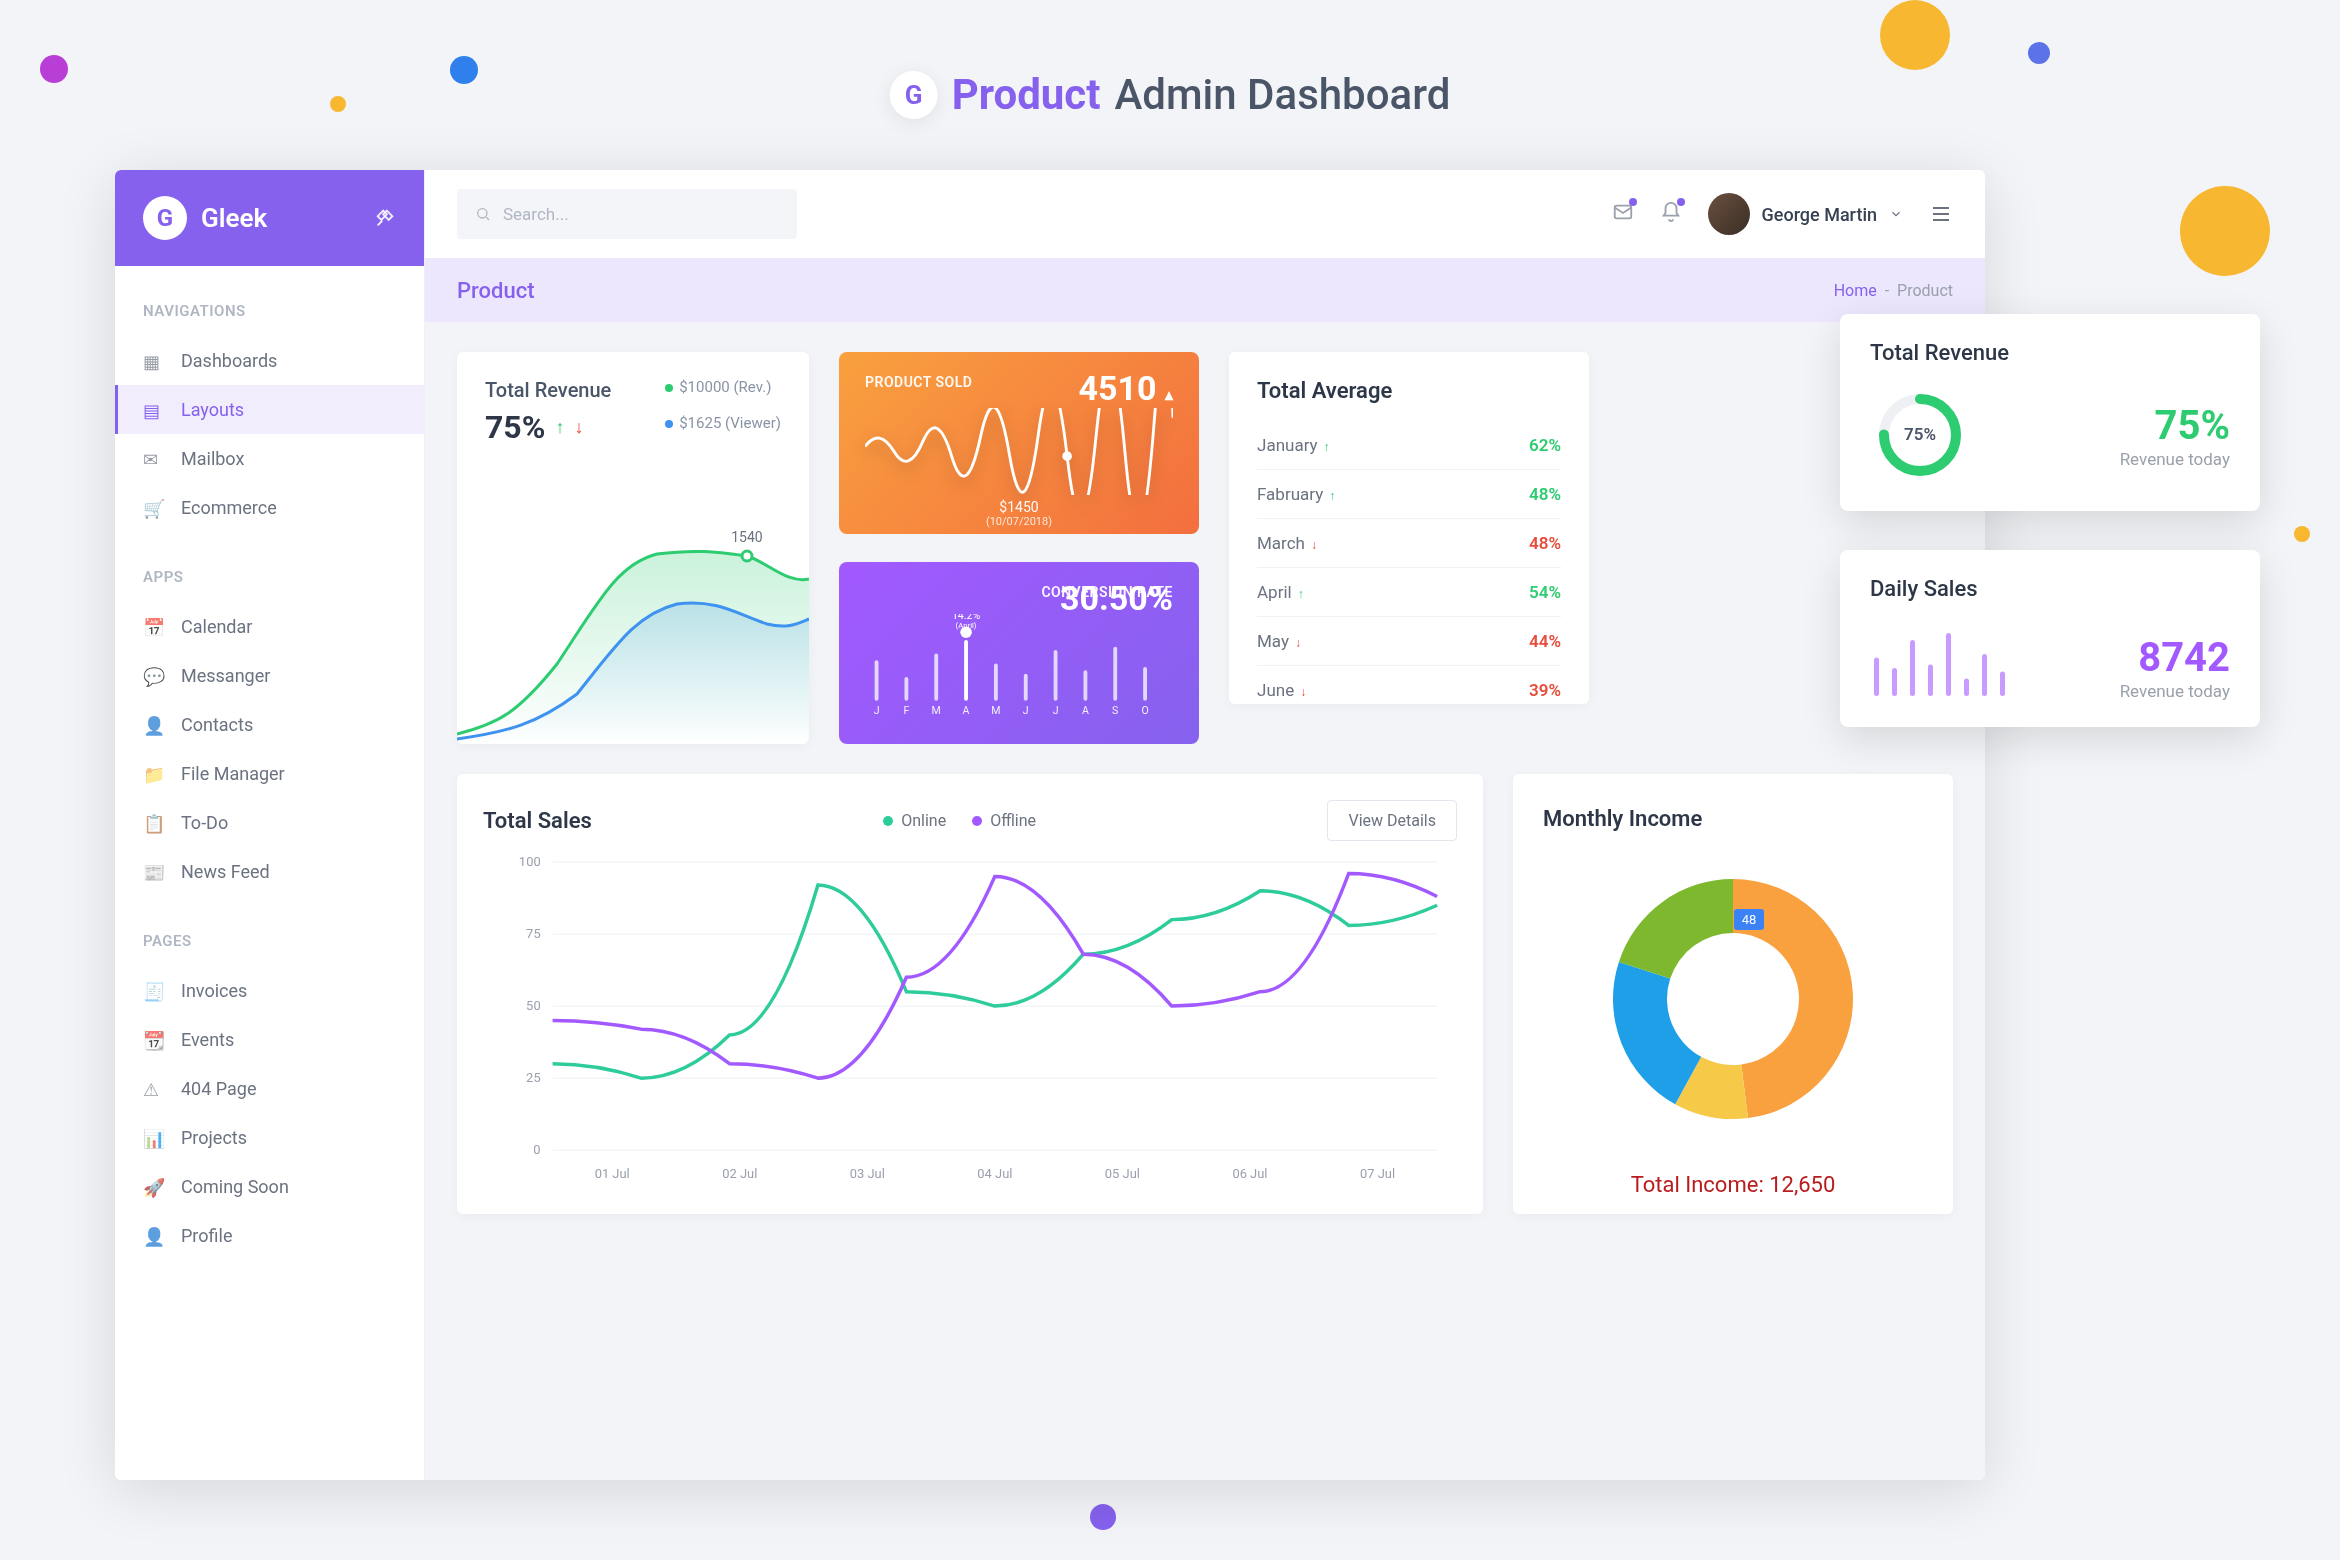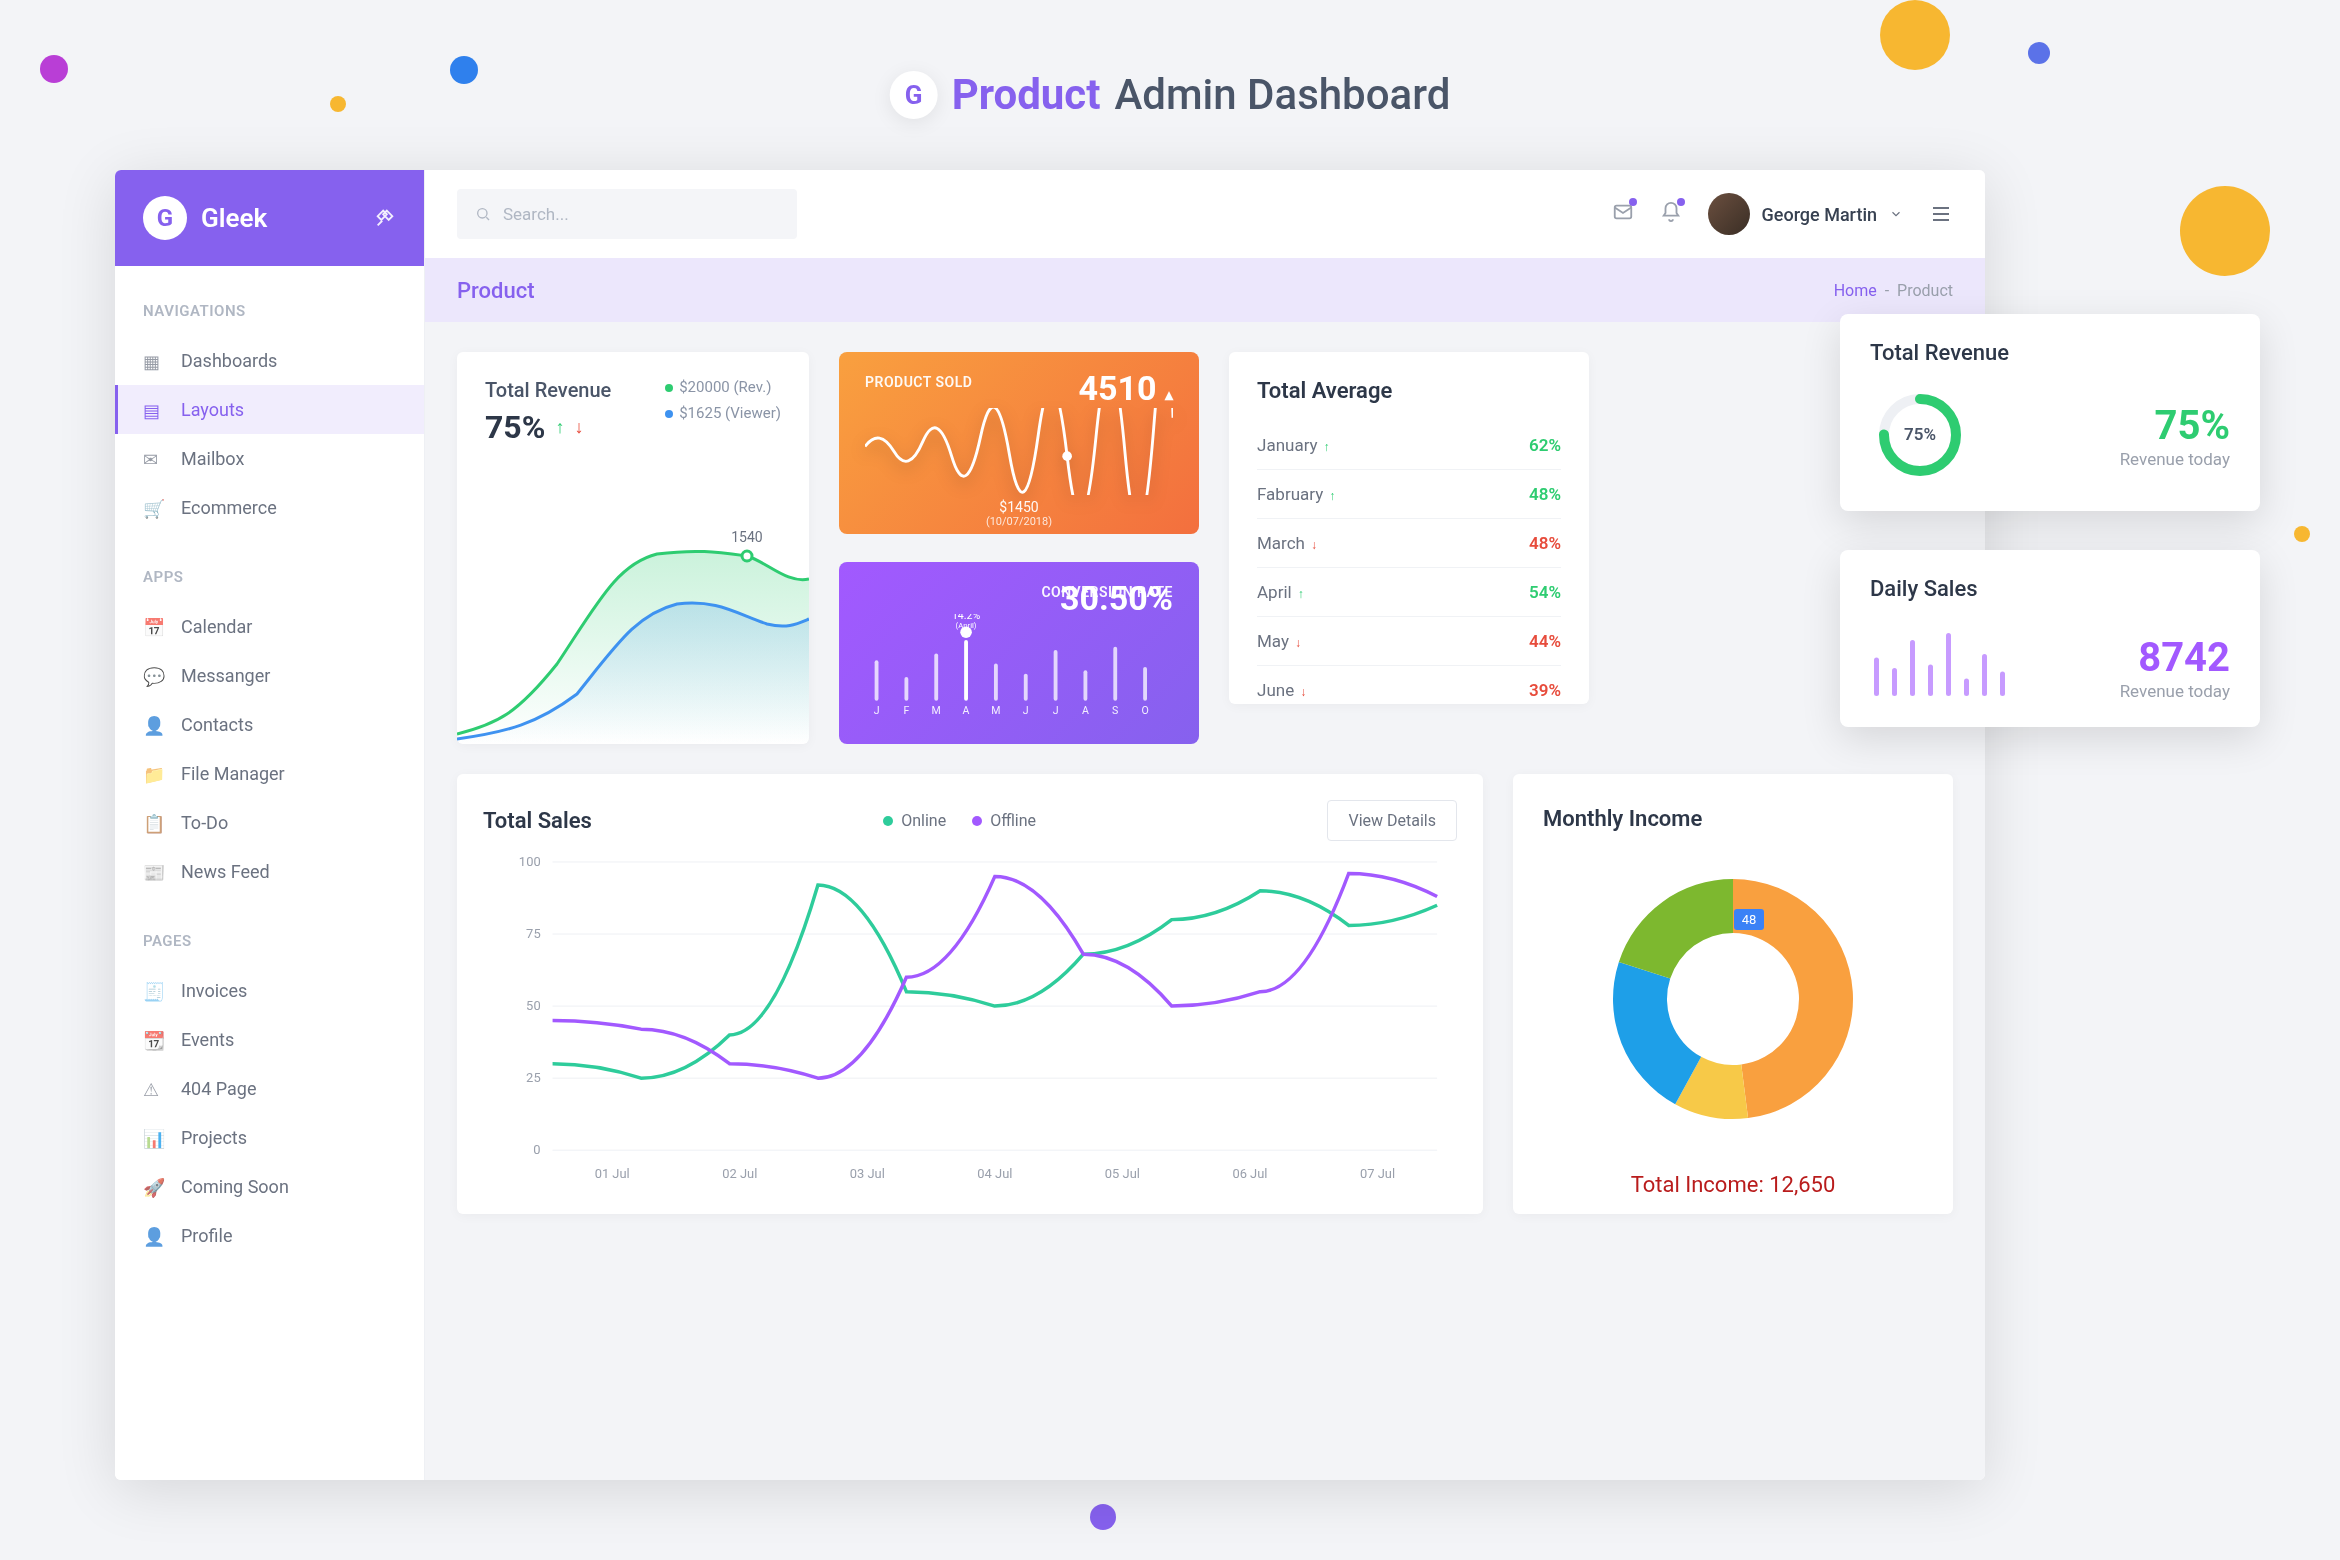--- a/index.html
+++ b/index.html
@@ -267,22 +267,22 @@
           <div style="display:flex;justify-content:space-between;">
             <div>
               <div class="title">Total Revenue</div>
               <div class="pct">
                 <span>75%</span>
                 <span style="color:#2ecc71;font-size:18px;">↑</span>
                   <span style="color:#e74c3c;font-size:18px;">↓</span>
               </div>
             </div>
             <div class="legend">
-              <div><span class="dot-s" style="background:#2ecc71"></span><span>$20000 (Rev.)</span></div>
-              <div style="margin-top:8px;"><span class="dot-s" style="background:#3e92f0"></span><span>$1625 (Viewer)</span></div>
+              <div><span class="dot-s" style="background:#2ecc71"></span><span>$10000 (Rev.)</span></div>
+              <div style="margin-top:18px;"><span class="dot-s" style="background:#3e92f0"></span><span>$1625 (Viewer)</span></div>
             </div>
           </div>
           <svg viewBox="0 0 352 260" style="position:absolute;bottom:0;left:0;width:100%;height:260px;">
             <defs>
               <linearGradient id="g1" x1="0" y1="0" x2="0" y2="1">
                   <stop offset="0" stop-color="#2ecc71" stop-opacity="0.25"></stop>
                   <stop offset="1" stop-color="#2ecc71" stop-opacity="0"></stop>
                 </linearGradient>
               <linearGradient id="g2" x1="0" y1="0" x2="0" y2="1">
                   <stop offset="0" stop-color="#3e92f0" stop-opacity="0.2"></stop>

